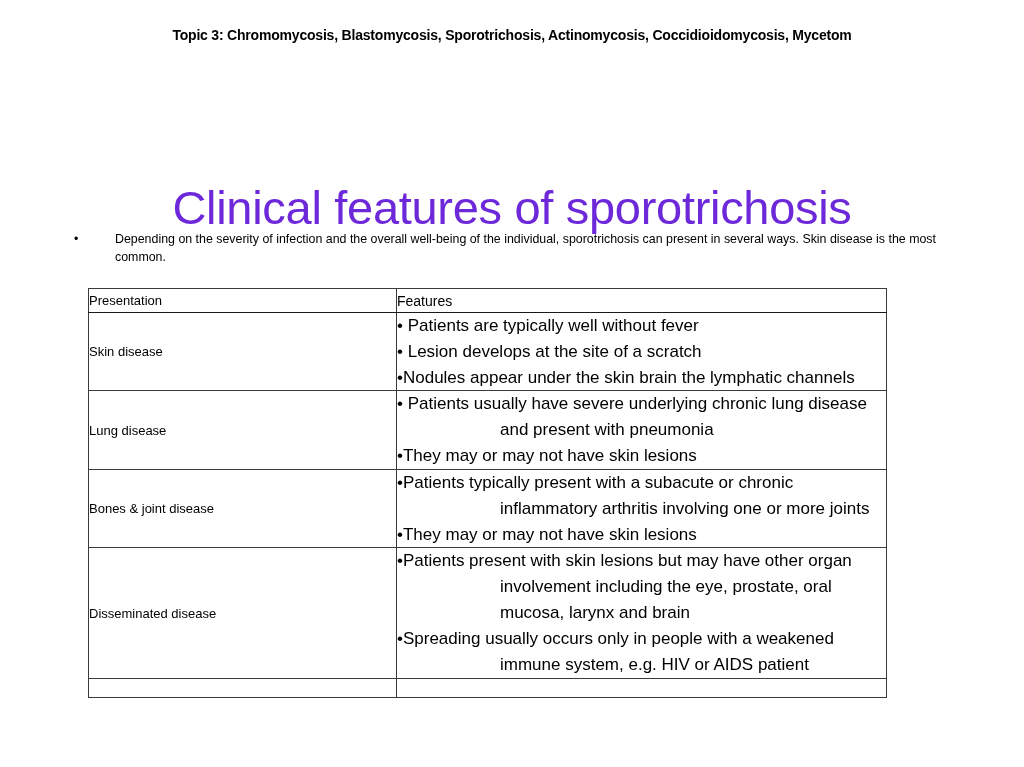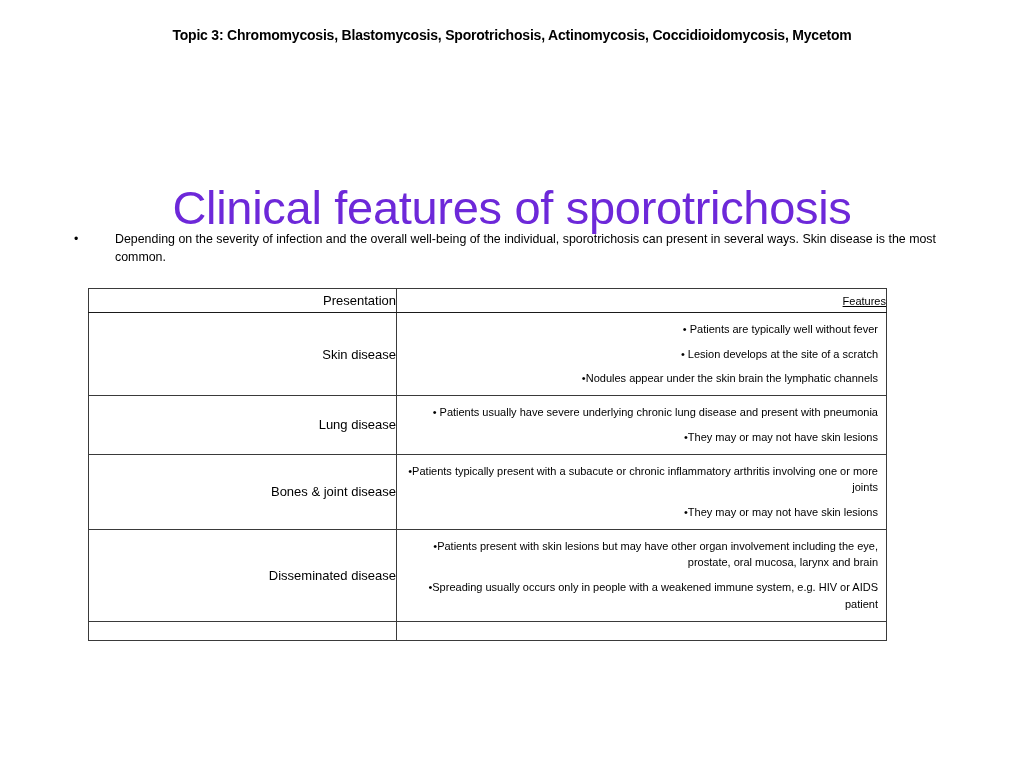--- a/index.html
+++ b/index.html
@@ -77,36 +77,34 @@
     table-layout: fixed;
     font-size: 13px;
   }
   .features-table col.col-presentation { width: 308px; }
   .features-table col.col-features     { width: 490px; }
 
   .features-table td {
     border: 1px solid #3a3a3a;
     padding: 0;
     vertical-align: middle;
-    text-align: right;
   }
 
   
   .hdr td {
     height: 23px;
     border-bottom: 1px solid #1a1a1a;
   }
   .hdr-presentation {
     padding-left: 7px;
     font-size: 13px;
   }
   .hdr-features {
     padding-left: 98px;
-    font-size: 11px;
-    text-decoration: underline;
+    font-size: 14px;
   }
 
   
   .cell-presentation {
     padding-left: 7px;
     font-size: 13px;
     vertical-align: middle;
     margin-left: 20px;
   }
 
@@ -114,25 +112,25 @@
   .cell-features {
     padding: 5px 8px 5px 0px;
     vertical-align: middle;
   }
   .feat-list {
     margin: 0;
     padding: 0;
     list-style: none;
   }
   .feat-list li {
-    font-size: 11px;
+    font-size: 17px;
     line-height: 1.52;
     padding-left: 103px;
     text-indent: -103px;
-    margin: 8px;
+    margin: 0;
   }
   .spacer-row td { height: 18px; }
 </style>
 </head>
 <body>
 
 <div class="topic-header">Topic 3: Chromomycosis, Blastomycosis, Sporotrichosis, Actinomycosis, Coccidioidomycosis, Mycetom</div>
 
 <h1 class="slide-title">Clinical features of sporotrichosis</h1>
 

